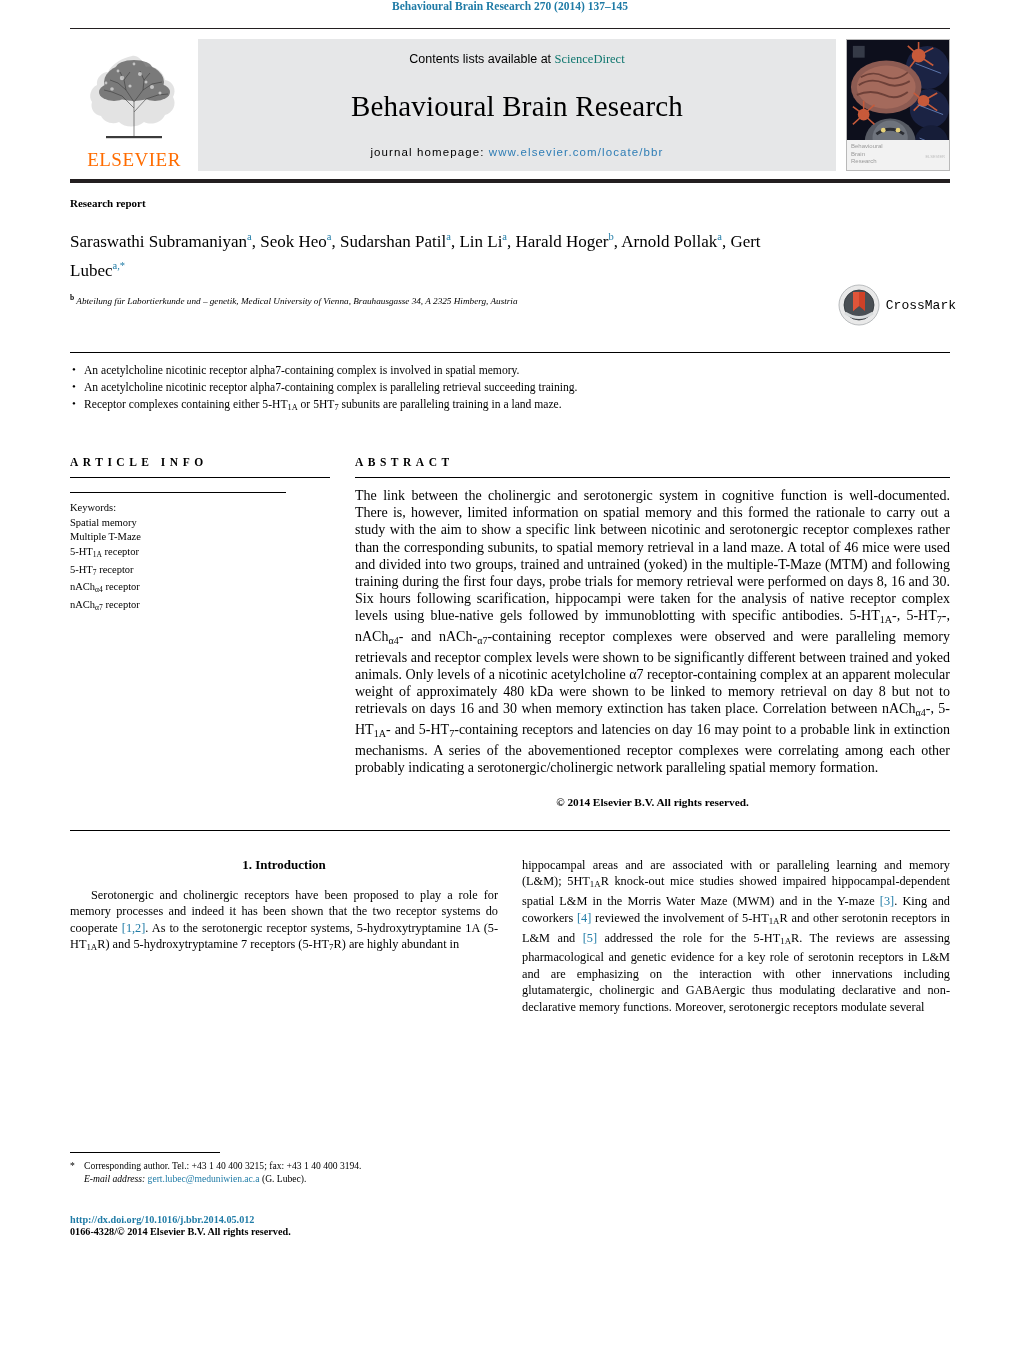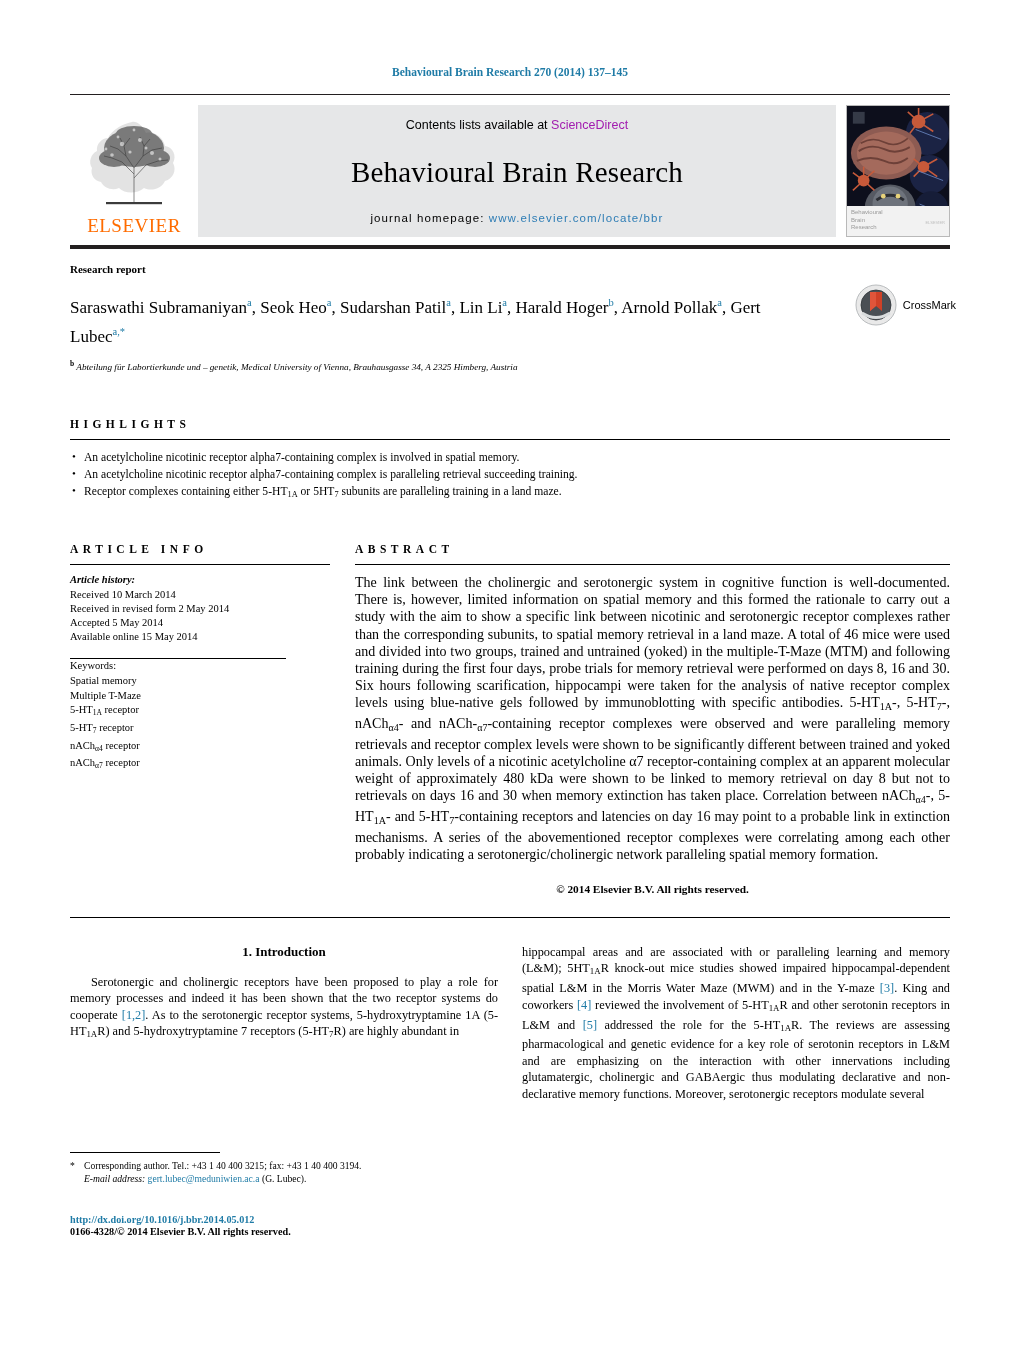--- a/index.html
+++ b/index.html
@@ -12,21 +12,20 @@
   }
   .page { position:relative; width:1020px; height:1351px; padding:0; box-sizing:border-box; }
 
   
   .running-head {
     text-align:center;
     font-family:"Liberation Serif", serif;
     font-size:11.5px;
     font-weight:bold;
     color:#1f7ba6;
-    padding-top:66px;
   }
 
   
   .masthead-wrap { margin:16px 70px 0 70px; }
   .masthead-rule-top { border-top:1.6px solid #231f20; }
   .masthead {
     display:flex; align-items:stretch;
     height:132px; margin-top:10px;
   }
   .elsevier-logo {
@@ -41,21 +40,21 @@
     font-size:19px; letter-spacing:0.5px; color:#ff6c00;
     font-weight:normal; line-height:1; margin-top:2px;
   }
   .masthead-center {
     flex:1 1 auto; background:#e6e7e8;
     display:flex; flex-direction:column;
     align-items:center; justify-content:space-between;
     padding:13px 10px 13px 10px; box-sizing:border-box;
   }
   .contents-line { font-size:12.5px; font-family:"Liberation Sans", sans-serif; }
-  .contents-line .sd { color:#a21caf; }
+  .contents-line .sd { color:#0f766e;font-family:Liberation Serif, serif; }
   .journal-name {
     font-family:"Liberation Serif", serif;
     font-size:29px; font-weight:normal; letter-spacing:0.2px;
   }
   .homepage-line { font-size:11.5px; font-family:"Liberation Sans", sans-serif; letter-spacing:1.1px; }
   .homepage-line .url { color:#2e7db5; }
   .cover-thumb {
     width:104px; flex:0 0 104px; margin-left:10px;
     border:1px solid #b9b9b9; box-sizing:border-box;
     background:#10101e; position:relative; overflow:hidden;
@@ -84,21 +83,21 @@
   .affil {
     font-size:9.2px; font-style:italic; line-height:12.6px;
     margin-top:10px; width:760px;
   }
   .affil sup { font-style:normal; font-weight:bold; font-size:7.5px; }
 
   .crossmark {
     position:absolute; right:64px; top:284px;
     display:flex; align-items:center; gap:6px;
   }
-  .crossmark-label { font-size:11px; font-family:Liberation Sans, sans-serif; }
+  .crossmark-label { font-size:13px; font-family:Liberation Mono, monospace; }
 
   
   .block-head {
     font-size:11.5px; font-weight:bold; letter-spacing:4.5px;
     font-family:"Liberation Serif", serif;
   }
   .hl-wrap { margin-top:44px; }
   .thin-rule { border-top:1.2px solid #000; margin-top:9px; }
   .hl-list { list-style:none; margin:9px 0 0 0; padding:0; }
   .hl-list li {
@@ -111,21 +110,21 @@
 
   
   .info-abstract { display:flex; margin-top:40px; }
   .col-info { width:260px; flex:0 0 260px; }
   .col-gap { width:25px; flex:0 0 25px; }
   .col-abstract { flex:1 1 auto; }
   .info-rule { border-top:1.2px solid #000; margin-top:9px; }
   .info-body { font-size:10.5px; line-height:14.2px; margin-top:8px; }
   .info-body .it { font-style:italic; font-weight:bold; }
   .kw-rule { border-top:1.2px solid #000; margin-top:14px; width:216px; }
-  .kw-body { font-size:10.5px; line-height:14.6px; }
+  .kw-body { font-size:10.5px; line-height:14.6px; margin-top:8px; }
   .abs-rule { border-top:1.2px solid #000; margin-top:9px; }
   .abs-body {
     font-size:14px; line-height:17.1px; margin-top:9px;
     text-align:justify; text-justify:inter-word; hyphens:none;
   }
   .copyright { font-size:11.3px; font-weight:bold; text-align:center; margin-top:20px; }
   .abs-bottom-rule { border-top:1.2px solid #000; margin-top:22px; }
 
   
   .body-cols { display:flex; margin-top:26px; }
@@ -281,41 +280,33 @@
 
   <div class="section">
     <div class="art-type">Research report</div>
     <div class="authors">Saraswathi Subramaniyan<sup>a</sup>, Seok Heo<sup>a</sup>, Sudarshan Patil<sup>a</sup>, Lin Li<sup>a</sup>, Harald Hoger<sup>b</sup>, Arnold Pollak<sup>a</sup>, Gert Lubec<sup>a,*</sup></div>
     <div class="affil">
       <div><sup>b</sup> <span>Abteilung für Labortierkunde und – genetik, Medical University of Vienna, Brauhausgasse 34, A 2325 Himberg, Austria</span></div>
     </div>
   </div>
 
   <div class="section hl-wrap">
-    <div class="block-head">HIGHLIGHTS</div>
     <div class="thin-rule"></div>
     <ul class="hl-list">
       <li><span>An acetylcholine nicotinic receptor alpha7-containing complex is involved in spatial memory.</span></li>
       <li><span>An acetylcholine nicotinic receptor alpha7-containing complex is paralleling retrieval succeeding training.</span></li>
       <li>Receptor complexes containing either 5-HT<span class="sub">1A</span> or 5HT<span class="sub">7</span> subunits are paralleling training in a land maze.</li>
     </ul>
   </div>
 
   <div class="section info-abstract">
 
     <div class="col-info">
       <div class="block-head">ARTICLE INFO</div>
       <div class="info-rule"></div>
-      <div class="info-body">
-        <div class="it">Article history:</div>
-        <div>Received 10 March 2014</div>
-        <div>Received in revised form 2 May 2014</div>
-        <div>Accepted 5 May 2014</div>
-        <div>Available online 15 May 2014</div>
-      </div>
       <div class="kw-rule"></div>
       <div class="kw-body">
         <div class="it">Keywords:</div>
         <div>Spatial memory</div>
         <div>Multiple T-Maze</div>
         <div>5-HT<span class="sub">1A</span> receptor</div>
         <div>5-HT<span class="sub">7</span> receptor</div>
         <div>nACh<span class="sub">α4</span> receptor</div>
         <div>nACh<span class="sub">α7</span> receptor</div>
       </div>

